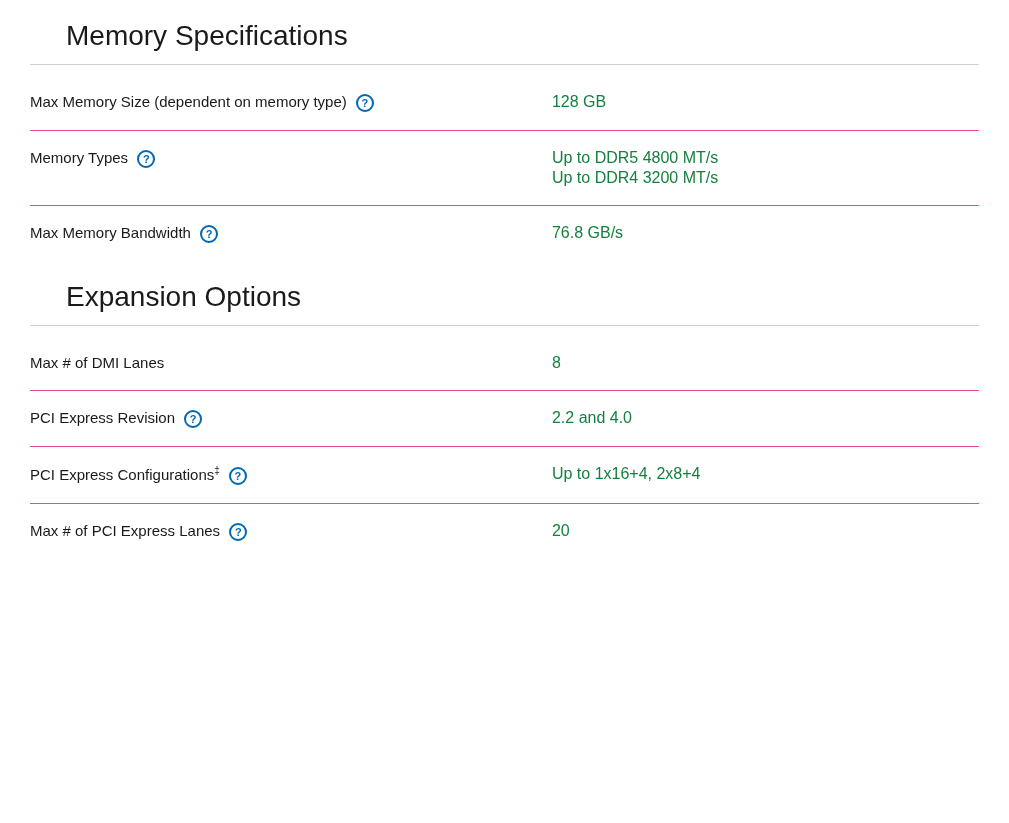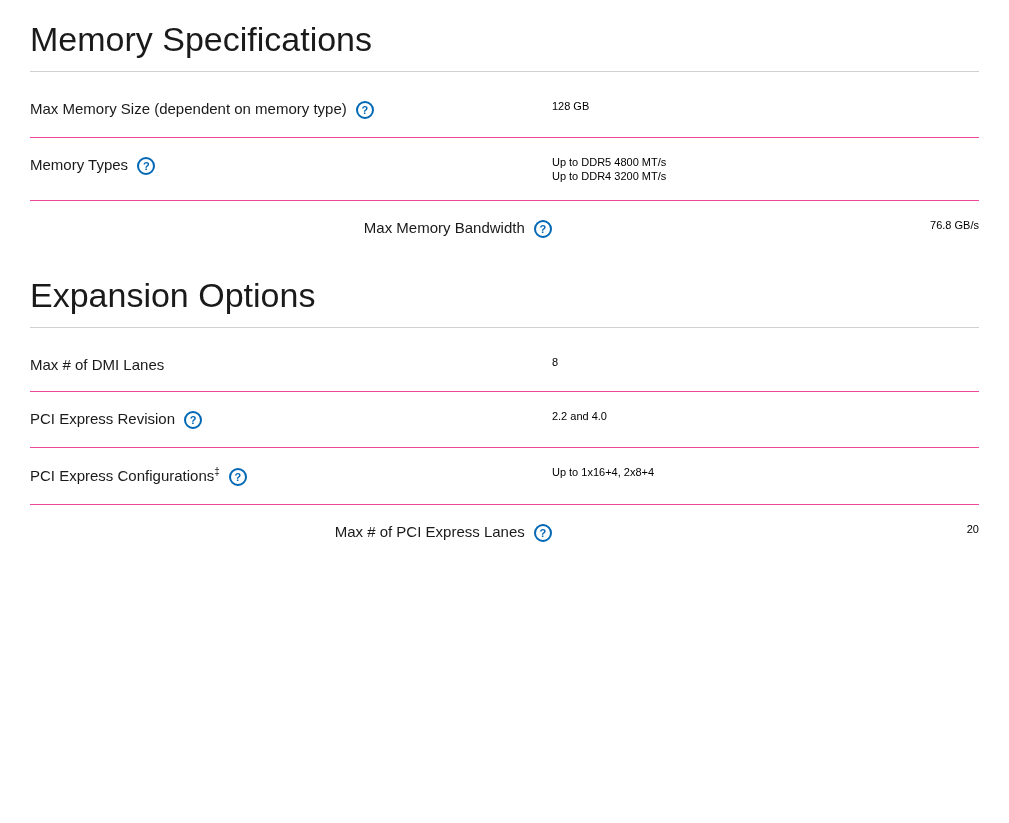--- a/index.html
+++ b/index.html
@@ -16,61 +16,61 @@
       width: 1009px;
       min-height: 823px;
     }
 
     .page-container {
       padding: 20px 30px;
       max-width: 1009px;
     }
 
     .section-title {
-      font-size: 34px;
+      font-size: 28px;
       font-weight: 300;
       color: #1a1a1a;
       padding-bottom: 12px;
       margin-bottom: 0;
+      margin-left: 36px;
     }
 
     .section-divider {
       border: none;
       border-top: 1px solid #d0d0d0;
       margin: 0 0 10px 0;
     }
 
     .spec-table {
       width: 100%;
       border-collapse: collapse;
       margin-bottom: 20px;
     }
 
     .spec-table tr {
       border-bottom: 1px solid #ec4899;
     }
 
     .spec-table tr:last-child {
       border-bottom: none;
-      text-align: right;
     }
 
     .spec-label {
       padding: 18px 0;
       color: #1a1a1a;
       font-size: 15px;
       font-weight: 400;
       width: 55%;
       vertical-align: top;
     }
 
     .spec-value {
       padding: 18px 0;
-      color: #000000;
-      font-size: 11px;
+      color: #15803d;
+      font-size: 16px;
       font-weight: 400;
       vertical-align: top;
     }
 
     .help-icon {
       display: inline-flex;
       align-items: center;
       justify-content: center;
       width: 18px;
       height: 18px;

